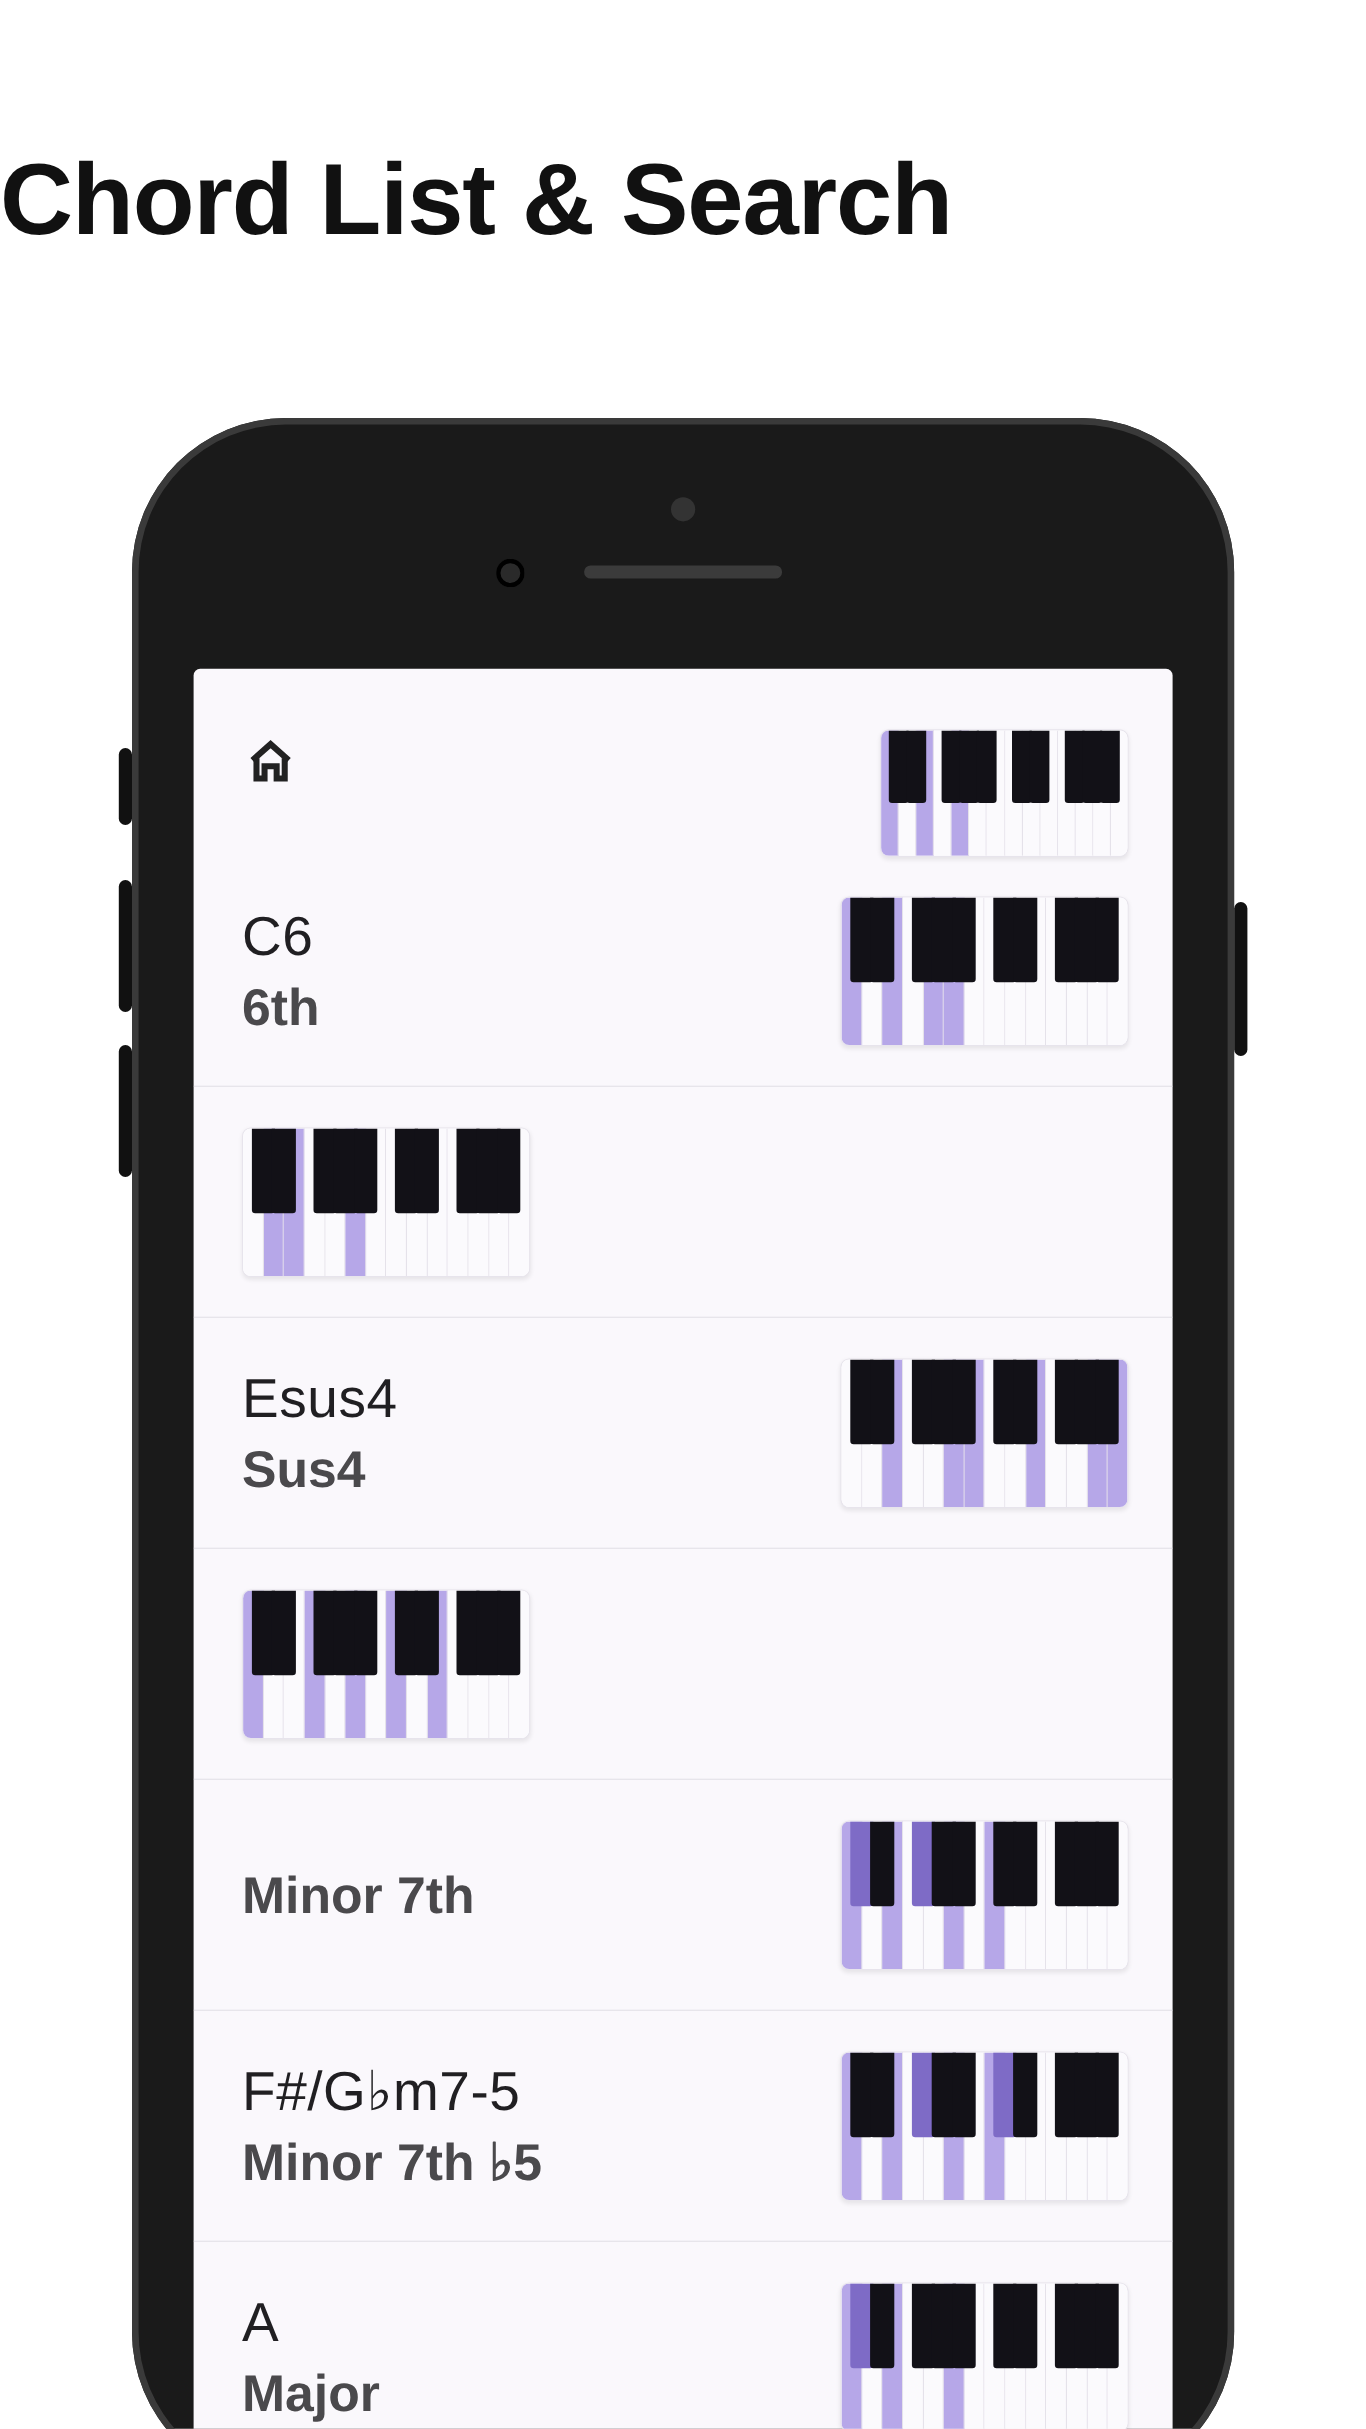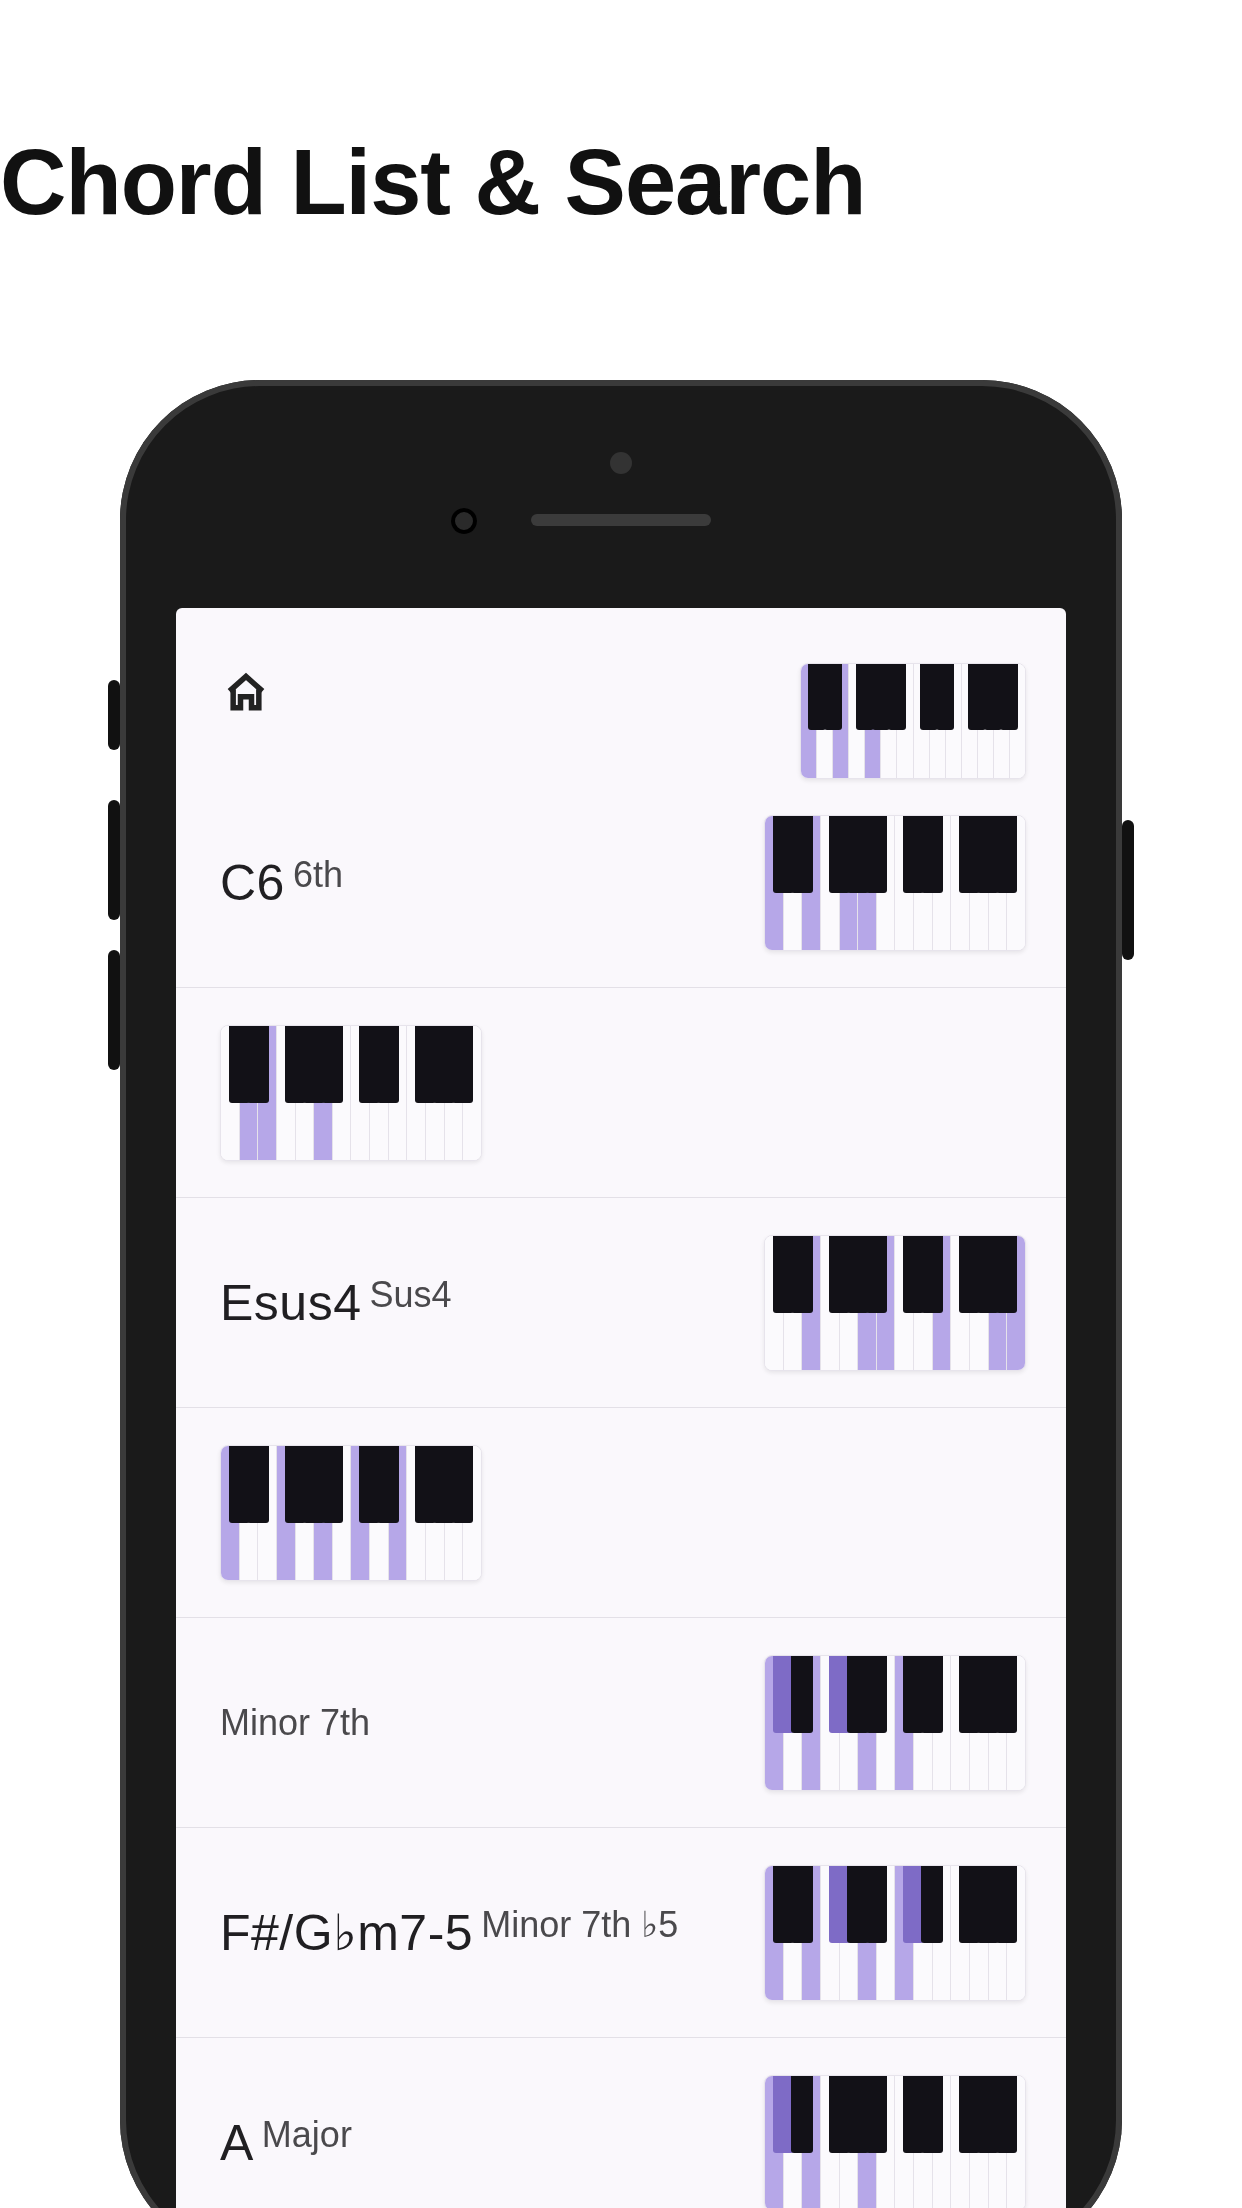--- a/index.html
+++ b/index.html
@@ -107,30 +107,30 @@
   
   .chord-list { }
   .chord-row {
     display: flex;
     align-items: center;
     justify-content: space-between;
     padding: 30px 40px 30px 44px;
     border-bottom: 1.5px solid #e3e0e7;
     min-height: 210px;
   }
-  .chord-text { display: flex; flex-direction: row; gap: 8px; }
+  .chord-text { display: flex; flex-direction: column; gap: 8px; }
   .chord-name {
     font-size: 50px;
     font-weight: 500;
     color: #201f22;
     letter-spacing: 0.5px;
   }
   .chord-sub {
-    font-size: 36px;
-    font-weight: 400;
+    font-size: 47px;
+    font-weight: 700;
     color: #4a494c;
   }
 
   
   .kbd {
     position: relative;
     background: #ffffff;
     border: 1px solid #e7e4ec;
     border-radius: 8px;
     box-shadow: 0 2px 4px rgba(0,0,0,0.08);

